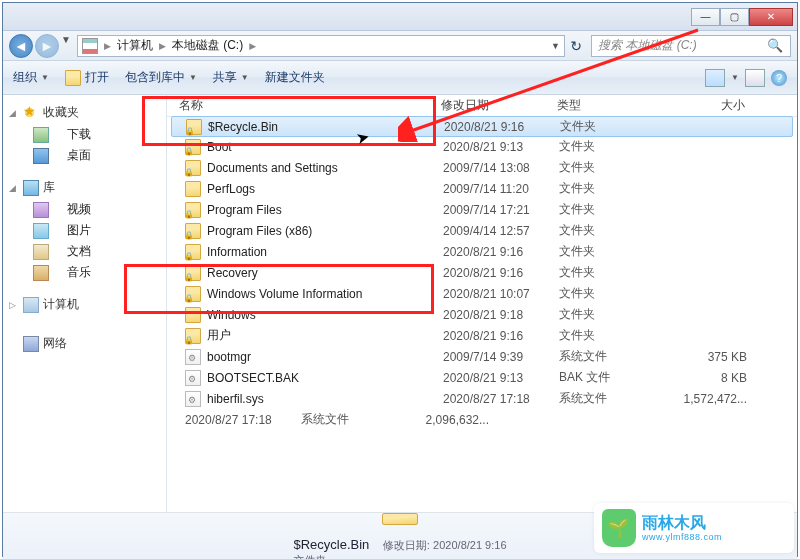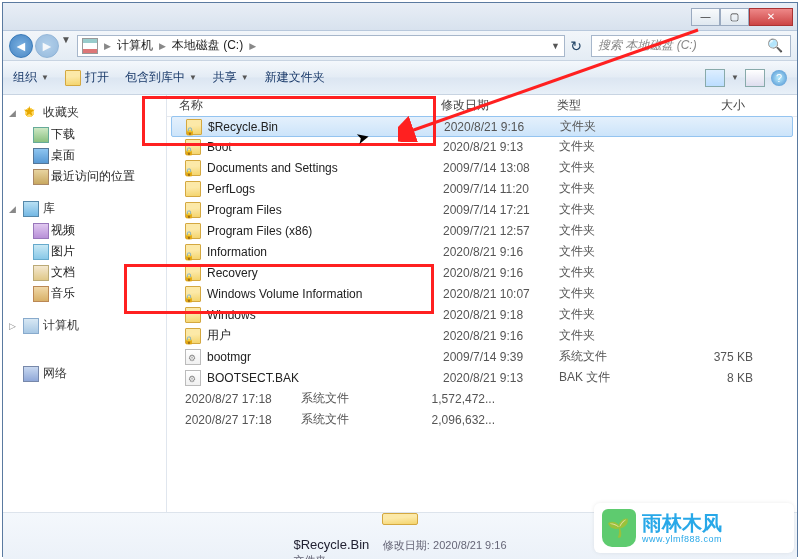--- a/index.html
+++ b/index.html
@@ -33,21 +33,21 @@
 .tb-icons { margin-left: auto; display: flex; gap: 6px; align-items: center; }
 .tb-vicon { width: 20px; height: 18px; border: 1px solid #8aa; background: linear-gradient(#def, #bdf); }
 .tb-help { width: 16px; height: 16px; border-radius: 50%; background: radial-gradient(#bef, #48c); color: #fff; font-size: 11px; display: flex; align-items: center; justify-content: center; }
 
 
 .panes { display: flex; height: 417px; }
 .tree { width: 164px; border-right: 1px solid #e0e6ee; padding: 6px 0; font-size: 12px; color: #222; overflow: hidden; }
 .tree-group { margin-bottom: 10px; }
 .tree-header { display: flex; align-items: center; gap: 4px; padding: 3px 6px; color: #333; }
 .tree-arrow { font-size: 9px; color: #888; width: 10px; }
-.ti { padding: 2px 6px 2px 30px; display: flex; align-items: center; gap: 2px; }
+.ti { padding: 2px 6px 2px 30px; display: flex; align-items: center; gap: 18px; }
 .ico { width: 16px; height: 16px; display: inline-block; flex-shrink: 0; }
 .ico-fav { background: radial-gradient(circle at 50% 40%, #ffd966 45%, transparent 46%); border: none; }
 .ico-fav::before { content: "★"; color: #e6a800; font-size: 14px; position: relative; top: -2px; }
 .ico-dl { background: linear-gradient(#cde8c4, #8ac080); border: 1px solid #6a9; }
 .ico-desk { background: linear-gradient(#8ec5f0, #5899d4); border: 1px solid #579; }
 .ico-recent { background: linear-gradient(#e8d4a0, #c8a860); border: 1px solid #a86; }
 .ico-lib { background: linear-gradient(#b8e0f4, #74b8e4); border: 1px solid #58a; }
 .ico-vid { background: linear-gradient(#e0c8f0, #b890d8); border: 1px solid #97b; }
 .ico-pic { background: linear-gradient(#c8e8f4, #88c8e8); border: 1px solid #6ac; }
 .ico-doc { background: linear-gradient(#f4e8d0, #e0c888); border: 1px solid #ba7; }
@@ -64,36 +64,36 @@
 .list-head { display: flex; height: 22px; border-bottom: 1px solid #e4e8ee; color: #444; align-items: center; padding-left: 12px; }
 .col-name { width: 262px; font-family: Liberation Mono, monospace; }
 .col-date { width: 116px; }
 .col-type { width: 120px; }
 .col-size { width: 80px; text-align: right; padding-right: 12px; }
 .row { display: flex; height: 21px; align-items: center; padding-left: 18px; color: #222; }
 .row.sel { background: linear-gradient(#e4f0fc, #cce4fa); border: 1px solid #94c4f0; border-radius: 2px; margin: -1px 4px; padding-left: 14px; }
 .row .cell-name { width: 258px; display: flex; align-items: center; gap: 6px; }
 .row .cell-date { width: 116px; color: #555; }
 .row .cell-type { width: 120px; color: #555; }
-.row .cell-size { width: 80px; text-align: right; padding-right: 12px; color: #555; margin-left: 6px; }
+.row .cell-size { width: 80px; text-align: right; padding-right: 12px; color: #555; }
 
 
 .statusbar { height: 56px; border-top: 1px solid #dde4ec; background: linear-gradient(#f4f8fc, #eaf0f8); display: flex; align-items: center; padding: 0 12px; gap: 12px; font-size: 12px; color: #335; flex-direction: column; }
 .sb-icon { width: 36px; height: 30px; background: linear-gradient(175deg, #fce9a8 40%, #f4d46c); border: 1px solid #d4a840; border-radius: 2px; }
 .sb-name { font-size: 13px; color: #223; }
 .sb-meta { color: #667; font-size: 11px; }
 
 
 .redbox { position: absolute; border: 3px solid #ff2020; pointer-events: none; z-index: 50; }
 .red-arrow { position: absolute; z-index: 51; pointer-events: none; }
 
 
 .watermark { position: absolute; right: 6px; bottom: 6px; width: 200px; height: 50px; background: #fff; border-radius: 6px; display: flex; align-items: center; gap: 6px; padding: 0 8px; z-index: 60; box-shadow: 0 0 4px rgba(0,0,0,.08); }
 .wm-shield { width: 34px; height: 38px; background: #5ecb6f; border-radius: 6px 6px 10px 10px; display: flex; align-items: center; justify-content: center; color: #fff; font-size: 18px; }
-.wm-text { color: #28a8e8; font-weight: bold; font-size: 20px; line-height: 1.1; }
+.wm-text { color: #28a8e8; font-weight: bold; font-size: 16px; line-height: 1.1; }
 .wm-url { font-size: 9px; color: #28a8e8; letter-spacing: .5px; }
 
 
 .cursor { position: absolute; font-size: 16px; color: #000; z-index: 55; pointer-events: none; transform: rotate(-15deg); }
 </style>
 </head>
 <body>
 
 <div class="window">
 
@@ -164,24 +164,20 @@
           <span>收藏夹</span>
         </div>
         <div class="ti">
             <span class="ico ico-dl"></span>
             <span>下载</span>
           </div>
         <div class="ti">
             <span class="ico ico-desk"></span>
             <span>桌面</span>
           </div>
-        <div class="ti">
-            <span class="ico ico-recent"></span>
-            <span>最近访问的位置</span>
-          </div>
       </div>
       <div class="tree-group">
         <div class="tree-header">
           <span class="tree-arrow">◢</span>
           <span class="ico ico-lib"></span>
           <span>库</span>
         </div>
         <div class="ti">
             <span class="ico ico-vid"></span>
             <span>视频</span>
@@ -199,21 +195,21 @@
             <span>音乐</span>
           </div>
       </div>
       <div class="tree-group">
         <div class="tree-header sel" style="margin:0 2px;padding-left:4px">
           <span class="tree-arrow">▷</span>
           <span class="ico ico-comp"></span>
           <span>计算机</span>
         </div>
       </div>
-      <div class="tree-group" style="margin-top:25px">
+      <div class="tree-group" style="margin-top:16px">
         <div class="tree-header">
           <span class="tree-arrow"></span>
           <span class="ico ico-net"></span>
           <span>网络</span>
         </div>
       </div>
     </div>
 
     <div class="list">
       <div class="list-head">
@@ -266,21 +262,21 @@
             </div>
             <div class="cell-date">2009/7/14 17:21</div>
             <div class="cell-type">文件夹</div>
             <div class="cell-size"></div>
           </div>
           <div class="row">
             <div class="cell-name">
               <span class="ico ico-folder locked"></span>
               <span>Program Files (x86)</span>
             </div>
-            <div class="cell-date">2009/7/21 12:57</div>
+            <div class="cell-date">2009/4/14 12:57</div>
             <div class="cell-type">文件夹</div>
             <div class="cell-size"></div>
           </div>
           <div class="row">
             <div class="cell-name">
               <span class="ico ico-folder locked"></span>
               <span>Information</span>
             </div>
             <div class="cell-date">2020/8/21 9:16</div>
             <div class="cell-type">文件夹</div>
@@ -334,20 +330,24 @@
           <div class="row">
             <div class="cell-name">
               <span class="ico ico-file sys"></span>
               <span>BOOTSECT.BAK</span>
             </div>
             <div class="cell-date">2020/8/21 9:13</div>
             <div class="cell-type">BAK 文件</div>
             <div class="cell-size">8 KB</div>
           </div>
           <div class="row">
+            <div class="cell-name">
+              <span class="ico ico-file sys"></span>
+              <span>hiberfil.sys</span>
+            </div>
             <div class="cell-date">2020/8/27 17:18</div>
             <div class="cell-type">系统文件</div>
             <div class="cell-size">1,572,472...</div>
           </div>
           <div class="row">
             <div class="cell-date">2020/8/27 17:18</div>
             <div class="cell-type">系统文件</div>
             <div class="cell-size">2,096,632...</div>
           </div>
         </div>

